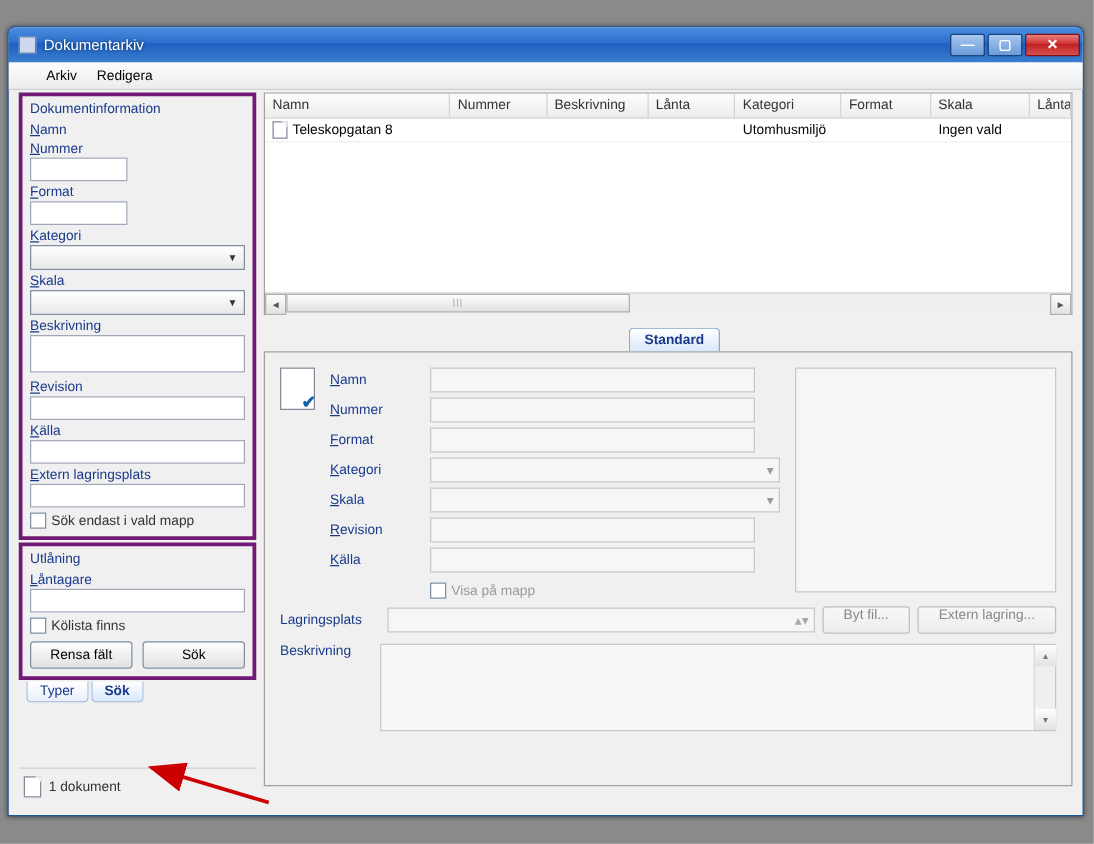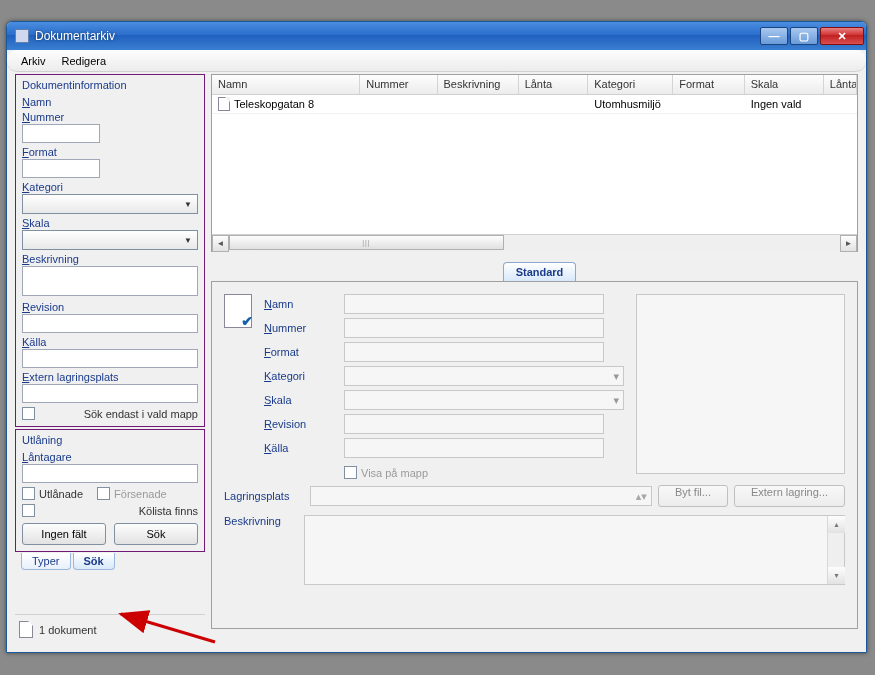--- a/index.html
+++ b/index.html
@@ -5,34 +5,34 @@
 * { box-sizing: border-box; font-family: "Segoe UI", Tahoma, sans-serif; font-size: 11px; }
 body { margin: 0; background: #8a8a8a; width: 875px; height: 675px; position: relative; overflow: hidden; }
 .window { position: absolute; left: 6px; top: 6px; width: 861px; height: 632px; background: #f0f0f0; border: 1px solid #1a5a9c; border-radius: 6px 6px 0 0; box-shadow: 0 0 4px rgba(0,0,0,0.5); margin-top: 15px; }
 .titlebar { height: 28px; background: linear-gradient(to bottom,#4a8de0,#2b6ecc 45%,#1f5fbf 46%,#3a7fd0); border-radius: 5px 5px 0 0; display: flex; align-items: center; padding-left: 8px; }
 .titlebar .app-icon { width: 14px; height: 14px; background: #d0d8f0; border: 1px solid #6080b0; margin-right: 6px; }
 .titlebar .title { color: #fff; font-size: 12px; text-shadow: 0 0 3px rgba(0,0,0,0.5); }
 .win-btns { margin-left: auto; display: flex; }
 .win-btn { width: 28px; height: 18px; margin-right: 2px; border: 1px solid #1a4580; border-radius: 2px; background: linear-gradient(to bottom,#a8c8f0,#6a9bd8); display: flex; align-items: center; justify-content: center; color: #fff; font-weight: bold; font-size: 10px; }
 .win-btn.close { width: 44px; background: linear-gradient(to bottom,#e88080,#cf3030 45%,#c02020 46%,#da5050); border-color: #801010; }
 .win-btn .glyph { line-height: 1; }
-.menubar { height: 22px; background: linear-gradient(to bottom,#fdfdfd,#ececec); border-bottom: 1px solid #d0d0d0; display: flex; align-items: center; padding-left: 6px; border-radius: 10px; }
+.menubar { height: 22px; background: linear-gradient(to bottom,#fdfdfd,#ececec); border-bottom: 1px solid #d0d0d0; display: flex; align-items: center; padding-left: 22px; }
 .menubar .menu-item { padding: 3px 8px; cursor: default; }
 .client { position: absolute; left: 8px; top: 52px; right: 8px; bottom: 8px; display: flex; }
 .sidebar { width: 190px; display: flex; flex-direction: column; background: #f0f0f0; }
-.panel { border: 1px solid #701a75; padding: 4px 6px 6px; margin-bottom: 2px; }
+.panel { border: 3px solid #701a75; padding: 4px 6px 6px; margin-bottom: 2px; }
 .panel .legend { color: #1a3a8a; margin: -10px 0 2px -2px; background: #f0f0f0; display: inline-block; padding: 0 2px; font-size: 11px; }
 .fld-lbl { color: #1a3a8a; margin-top: 3px; margin-bottom: 1px; }
 .fld-lbl.u::first-letter { text-decoration: underline; }
 .tin { width: 100%; height: 19px; border: 1px solid #a0a8b8; background: #fff; padding: 1px 3px; }
 .tin.sm { width: 78px; }
 .tarea { width: 100%; height: 30px; border: 1px solid #a0a8b8; background: #fff; resize: none; }
 .combo { width: 100%; height: 20px; border: 1px solid #8090a0; background: linear-gradient(to bottom,#fff,#e8e8e8); display: flex; align-items: center; justify-content: flex-end; padding-right: 3px; }
 .combo .arrow { width: 12px; text-align: center; color: #333; font-size: 8px; }
-.chkrow { display: flex; align-items: center; margin-top: 4px; color: #333; justify-content: space-between; }
+.chkrow { display: flex; align-items: center; margin-top: 4px; color: #333; }
 .chkrow.dis { color: #9a9a9a; }
 .chk { width: 13px; height: 13px; border: 1px solid #8090a0; background: #fff; margin-right: 4px; }
 .btnrow { display: flex; gap: 8px; margin-top: 6px; }
 .btn { flex: 1; height: 22px; border: 1px solid #8090a0; border-radius: 3px; background: linear-gradient(to bottom,#fdfdfd,#e2e2e2); display: flex; align-items: center; justify-content: center; cursor: default; }
 .side-tabs { display: flex; margin-left: 6px; margin-top: -1px; }
 .side-tab { border: 1px solid #9cb6de; border-top: none; padding: 2px 10px; border-radius: 0 0 4px 4px; background: linear-gradient(to bottom,#fff,#e8f0fb); margin-right: 2px; color: #1a3a8a; }
 .side-tab.active { font-weight: bold; background: linear-gradient(to bottom,#fff,#d8e8fb); }
 .statusbar { margin-top: auto; padding: 6px 4px; display: flex; align-items: center; gap: 6px; color: #333; border-top: 1px solid #d0d0d0; }
 .doc-icon { width: 14px; height: 17px; border: 1px solid #889; background: #fff; position: relative; }
 .doc-icon::after { content: ""; position: absolute; right: -1px; top: -1px; border-left: 5px solid transparent; border-top: 5px solid #f0f0f0; }
@@ -129,36 +129,26 @@
         <div class="chkrow">
           <span class="chk"></span>
           <span>Sök endast i vald mapp</span>
         </div>
       </div>
 
       <div class="panel">
         <div class="legend">Utlåning</div>
         <div class="fld-lbl u">Låntagare</div>
         <input class="tin" style="">
-        <div style="display:flex;gap:14px">
-          <div class="chkrow">
-            <span class="chk"></span>
-            <span>Utlånade</span>
-          </div>
-          <div class="chkrow dis">
-            <span class="chk"></span>
-            <span>Försenade</span>
-          </div>
-        </div>
         <div class="chkrow">
           <span class="chk"></span>
           <span>Kölista finns</span>
         </div>
         <div class="btnrow">
-          <div class="btn">Ingen fält</div>
+          <div class="btn">Rensa fält</div>
           <div class="btn">Sök</div>
         </div>
       </div>
 
       <div class="side-tabs">
         <div class="side-tab">Typer</div>
         <div class="side-tab active">Sök</div>
       </div>
 
       <div class="statusbar">

